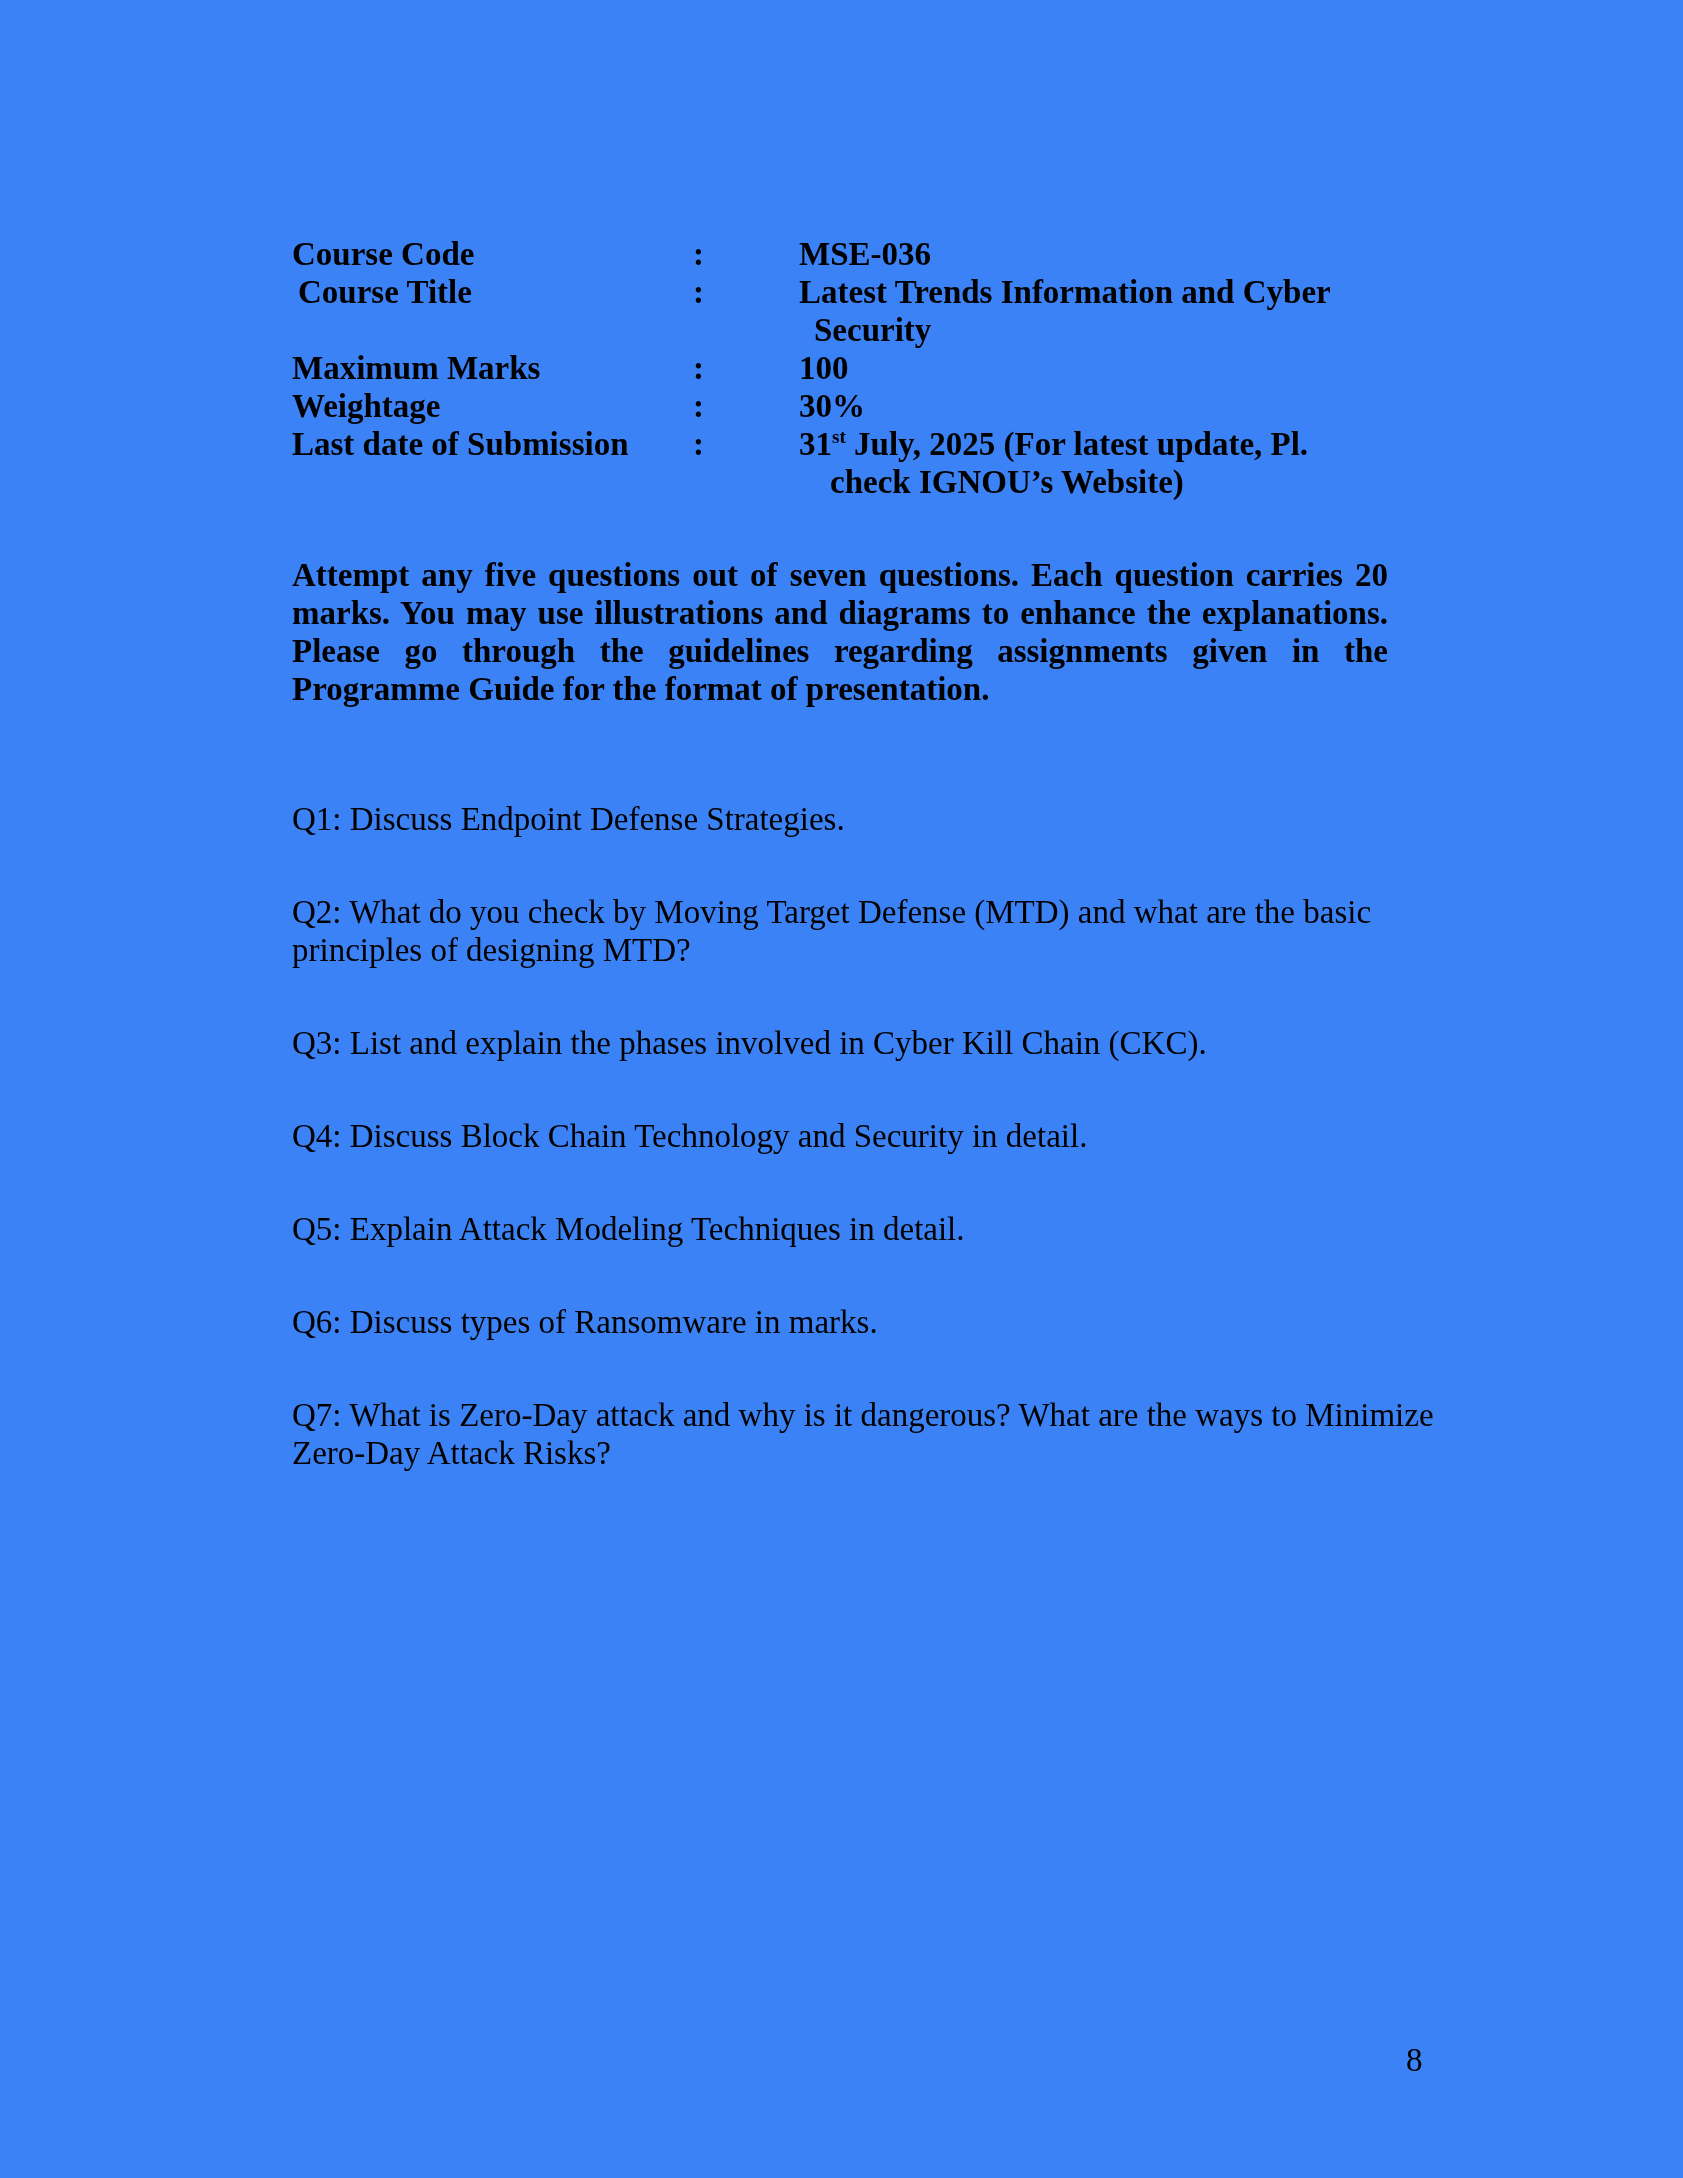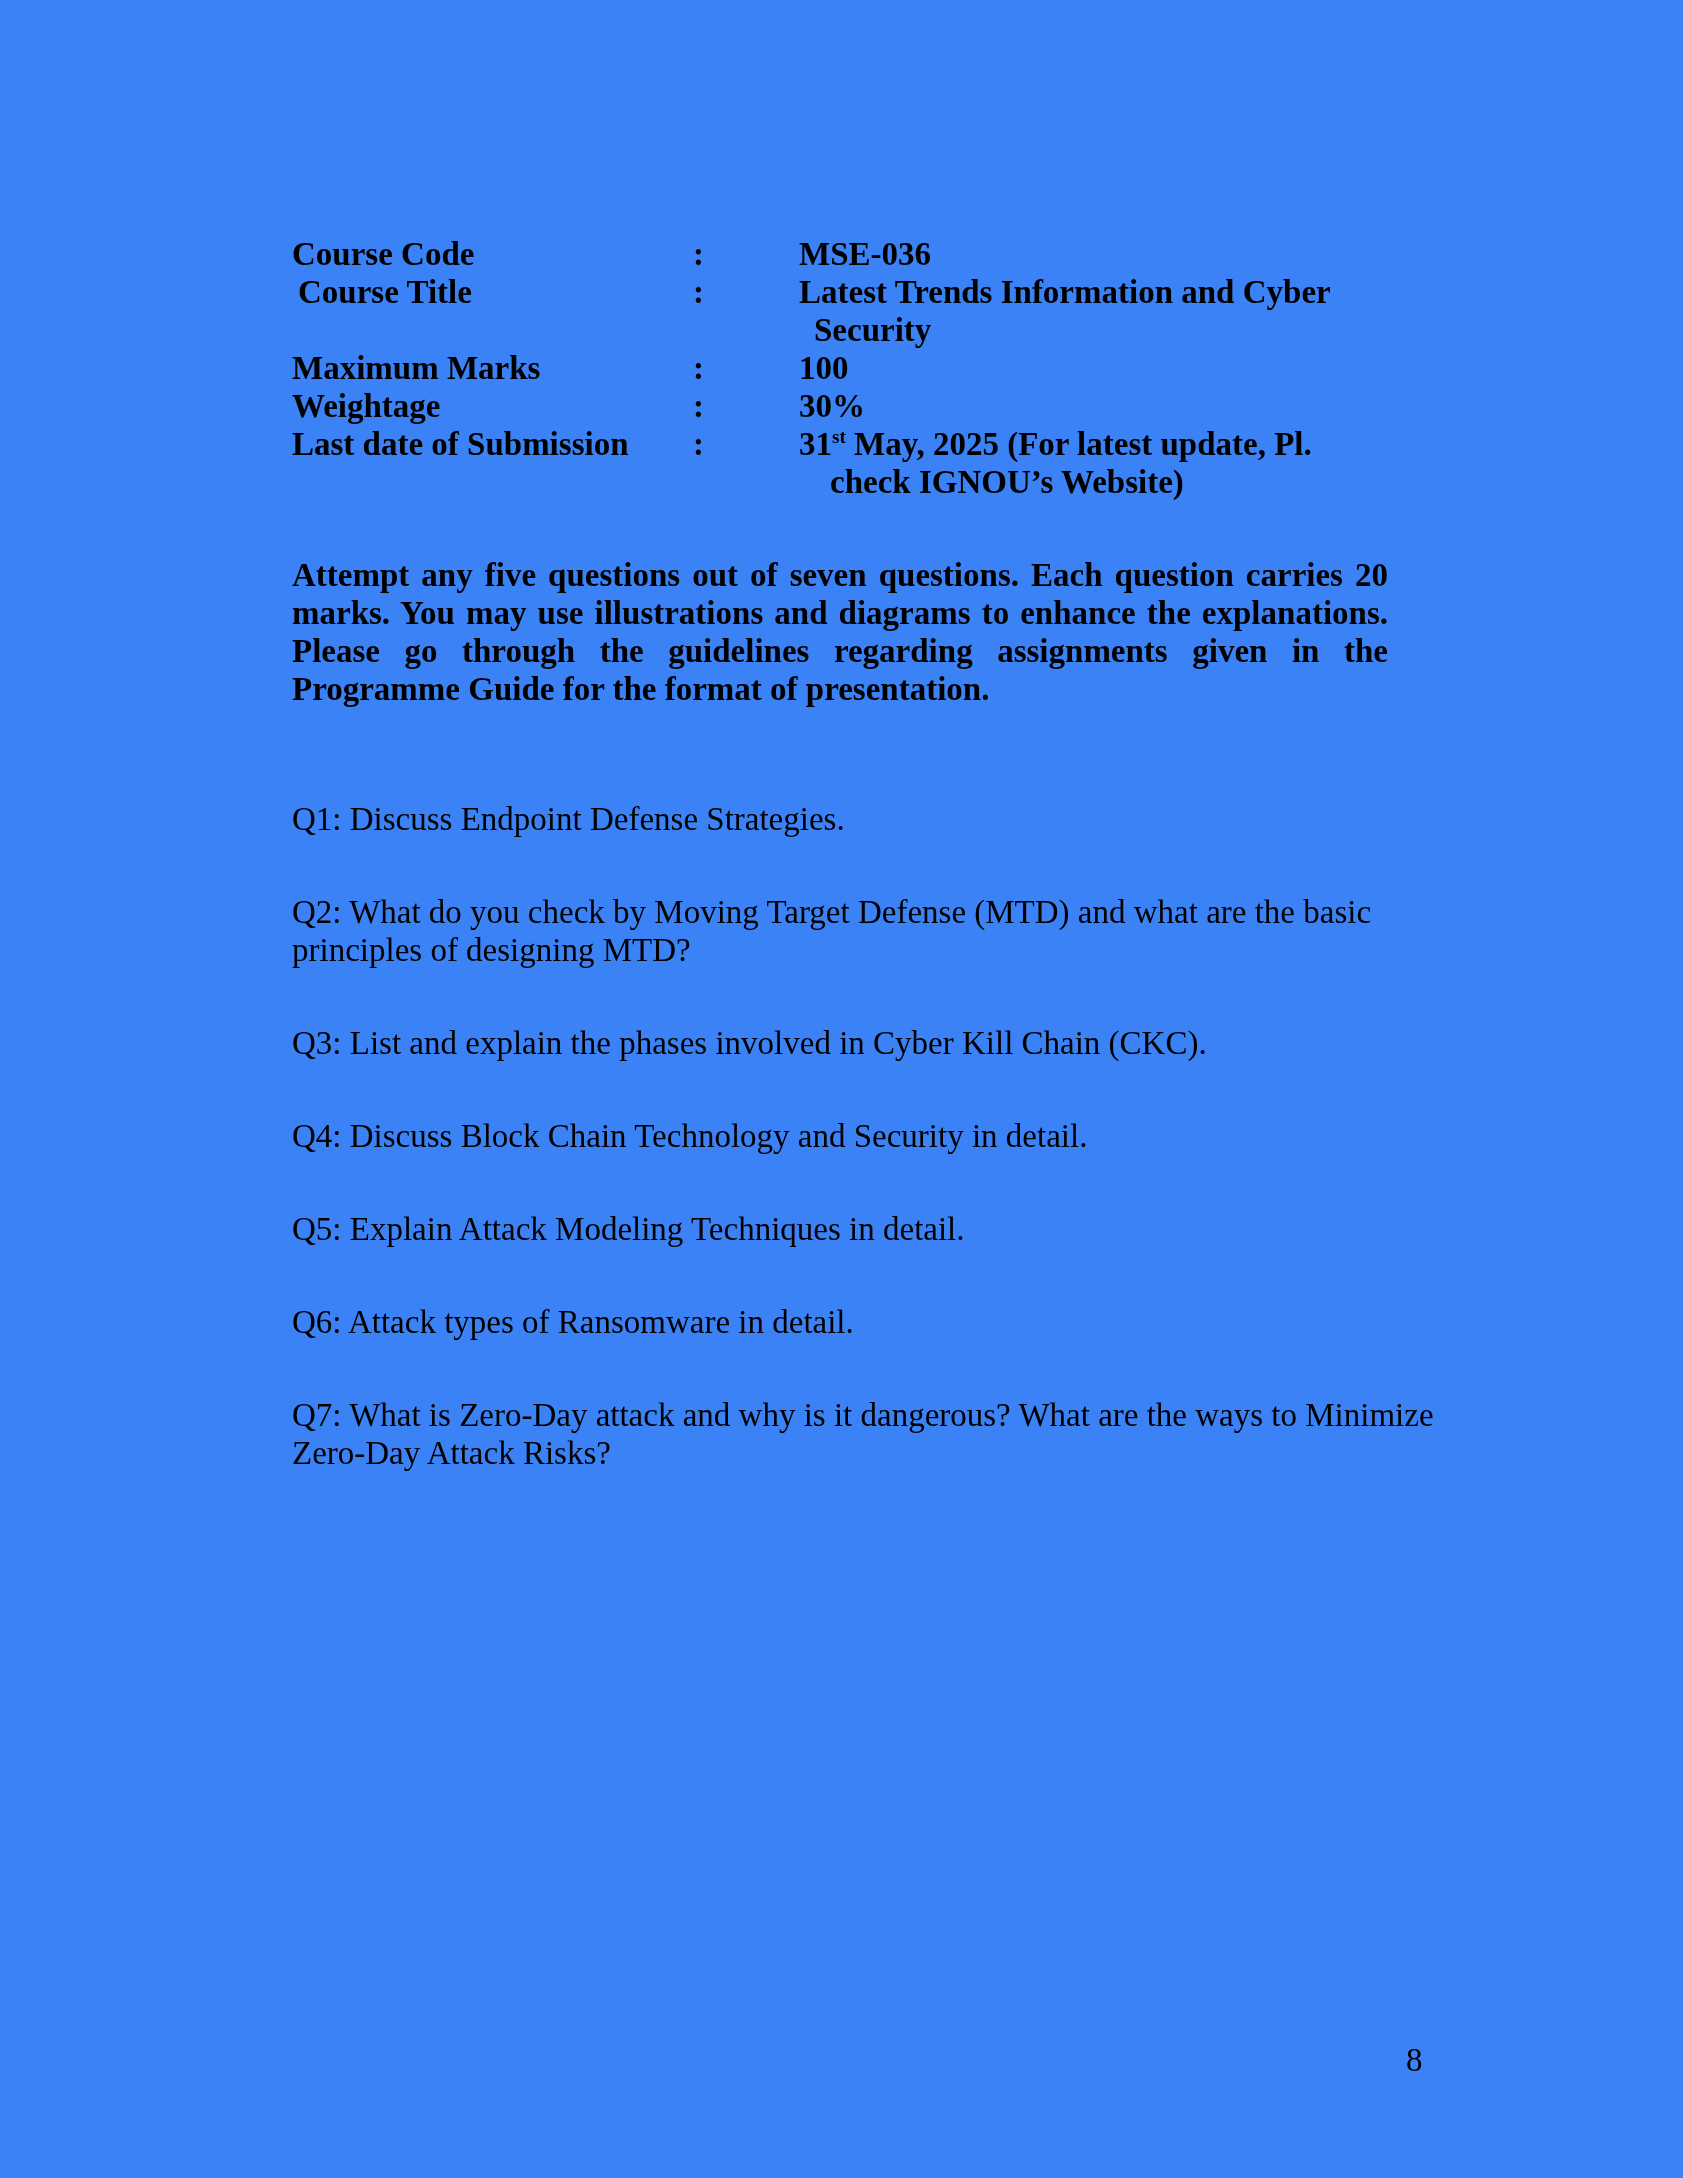--- a/index.html
+++ b/index.html
@@ -99,36 +99,36 @@
       <div class="info-row">
         <div class="info-label">Weightage</div>
         <div class="info-colon">:</div>
         <div class="info-value nowrap">30%</div>
       </div>
 
       <div class="info-row">
         <div class="info-label">Last date of Submission</div>
         <div class="info-colon">:</div>
         <div class="info-value">
-          <div class="nowrap"><span>31</span><sup class="ordinal">st</sup><span> May, 2025 (For latest update, Pl.</span></div>
+          <div class="nowrap"><span>31</span><sup class="ordinal">st</sup><span> July, 2025 (For latest update, Pl.</span></div>
           <div class="nowrap value-line2-b">check IGNOU’s Website)</div>
         </div>
       </div>
 
     </div>
 
     <p class="instructions">Attempt any five questions out of seven questions. Each question carries 20 marks. You may use illustrations and diagrams to enhance the explanations. Please go through the guidelines regarding assignments given in the Programme Guide for the format of presentation.</p>
 
     <div class="questions">
       <p class="question">Q1: Discuss Endpoint Defense Strategies.</p>
       <p class="question">Q2: What do you check by Moving Target Defense (MTD) and what are the basic principles of designing MTD?</p>
       <p class="question">Q3: List and explain the phases involved in Cyber Kill Chain (CKC).</p>
       <p class="question">Q4: Discuss Block Chain Technology and Security in detail.</p>
       <p class="question">Q5: Explain Attack Modeling Techniques in detail.</p>
-      <p class="question">Q6: Attack types of Ransomware in detail.</p>
+      <p class="question">Q6: Discuss types of Ransomware in marks.</p>
       <p class="question">Q7: What is Zero-Day attack and why is it dangerous? What are the ways to Minimize Zero-Day Attack Risks?</p>
     </div>
 
   </div>
 
   <div class="page-number">8</div>
 </div>
 
 
 </body></html>

